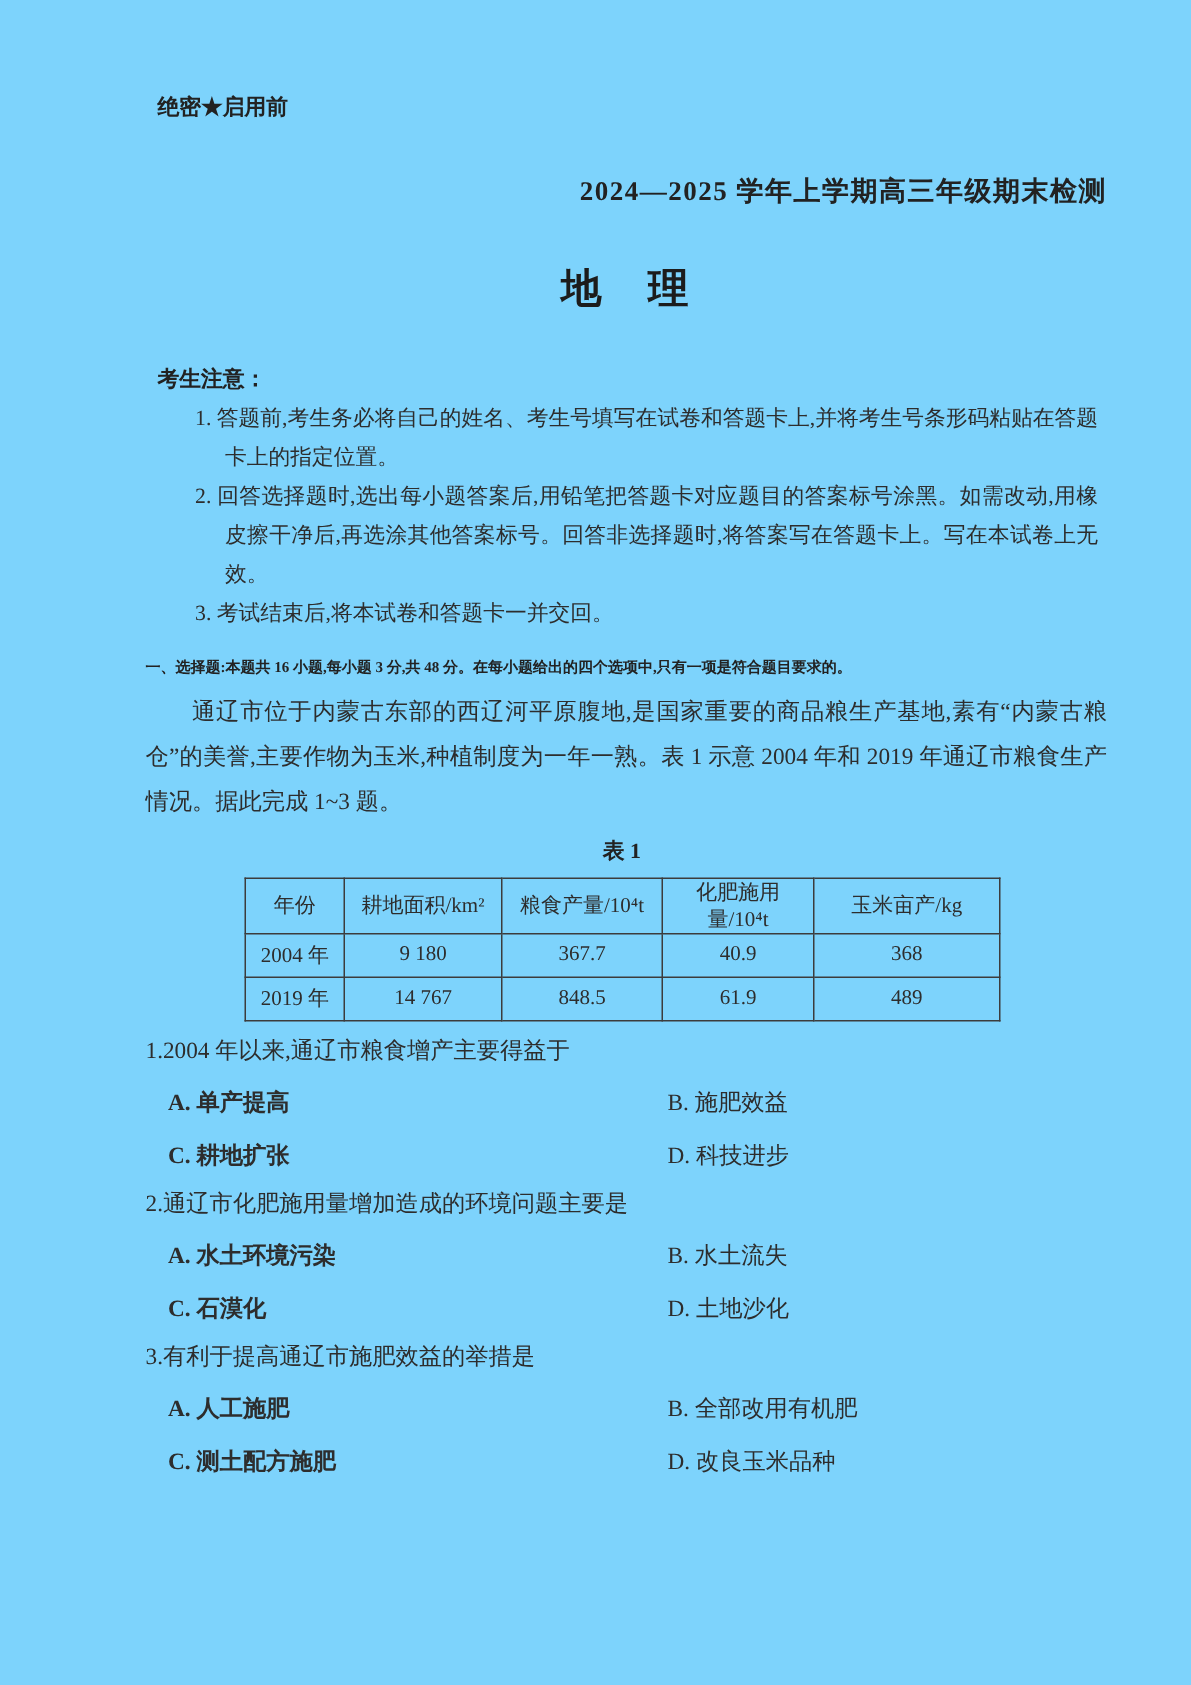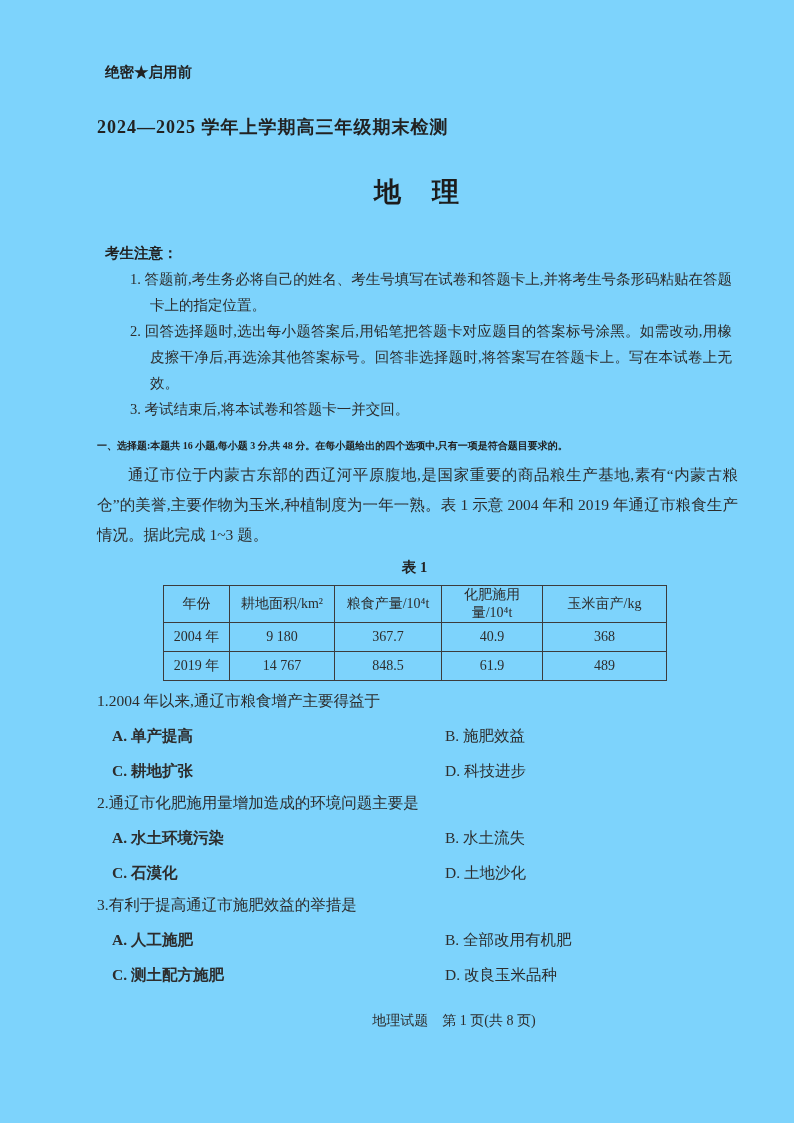--- a/index.html
+++ b/index.html
@@ -20,21 +20,21 @@
     font-weight:bold;
     line-height:20px;
     color:#222;
   }
   .content{
     margin-left:97px;
     width:641px;
   }
   .exam-title{
     margin-top:32px;
-    text-align:left;
+    text-align:right;
     font-size:18px;
     font-weight:bold;
     line-height:26px;
     letter-spacing:1px;
     color:#222;
   }
   .subject-title{
     margin-top:34px;
     text-align:center;
     font-size:27px;
@@ -221,15 +221,14 @@
         <div class="opt-second">B. 全部改用有机肥</div>
       </div>
       <div class="opt-row">
         <div class="opt-first">C. 测土配方施肥</div>
         <div class="opt-second">D. 改良玉米品种</div>
       </div>
     </div>
 
   </div>
 
-  <div class="page-footer">地理试题　第 1 页(共 8 页)</div>
 
 </div>
 
 </body></html>

